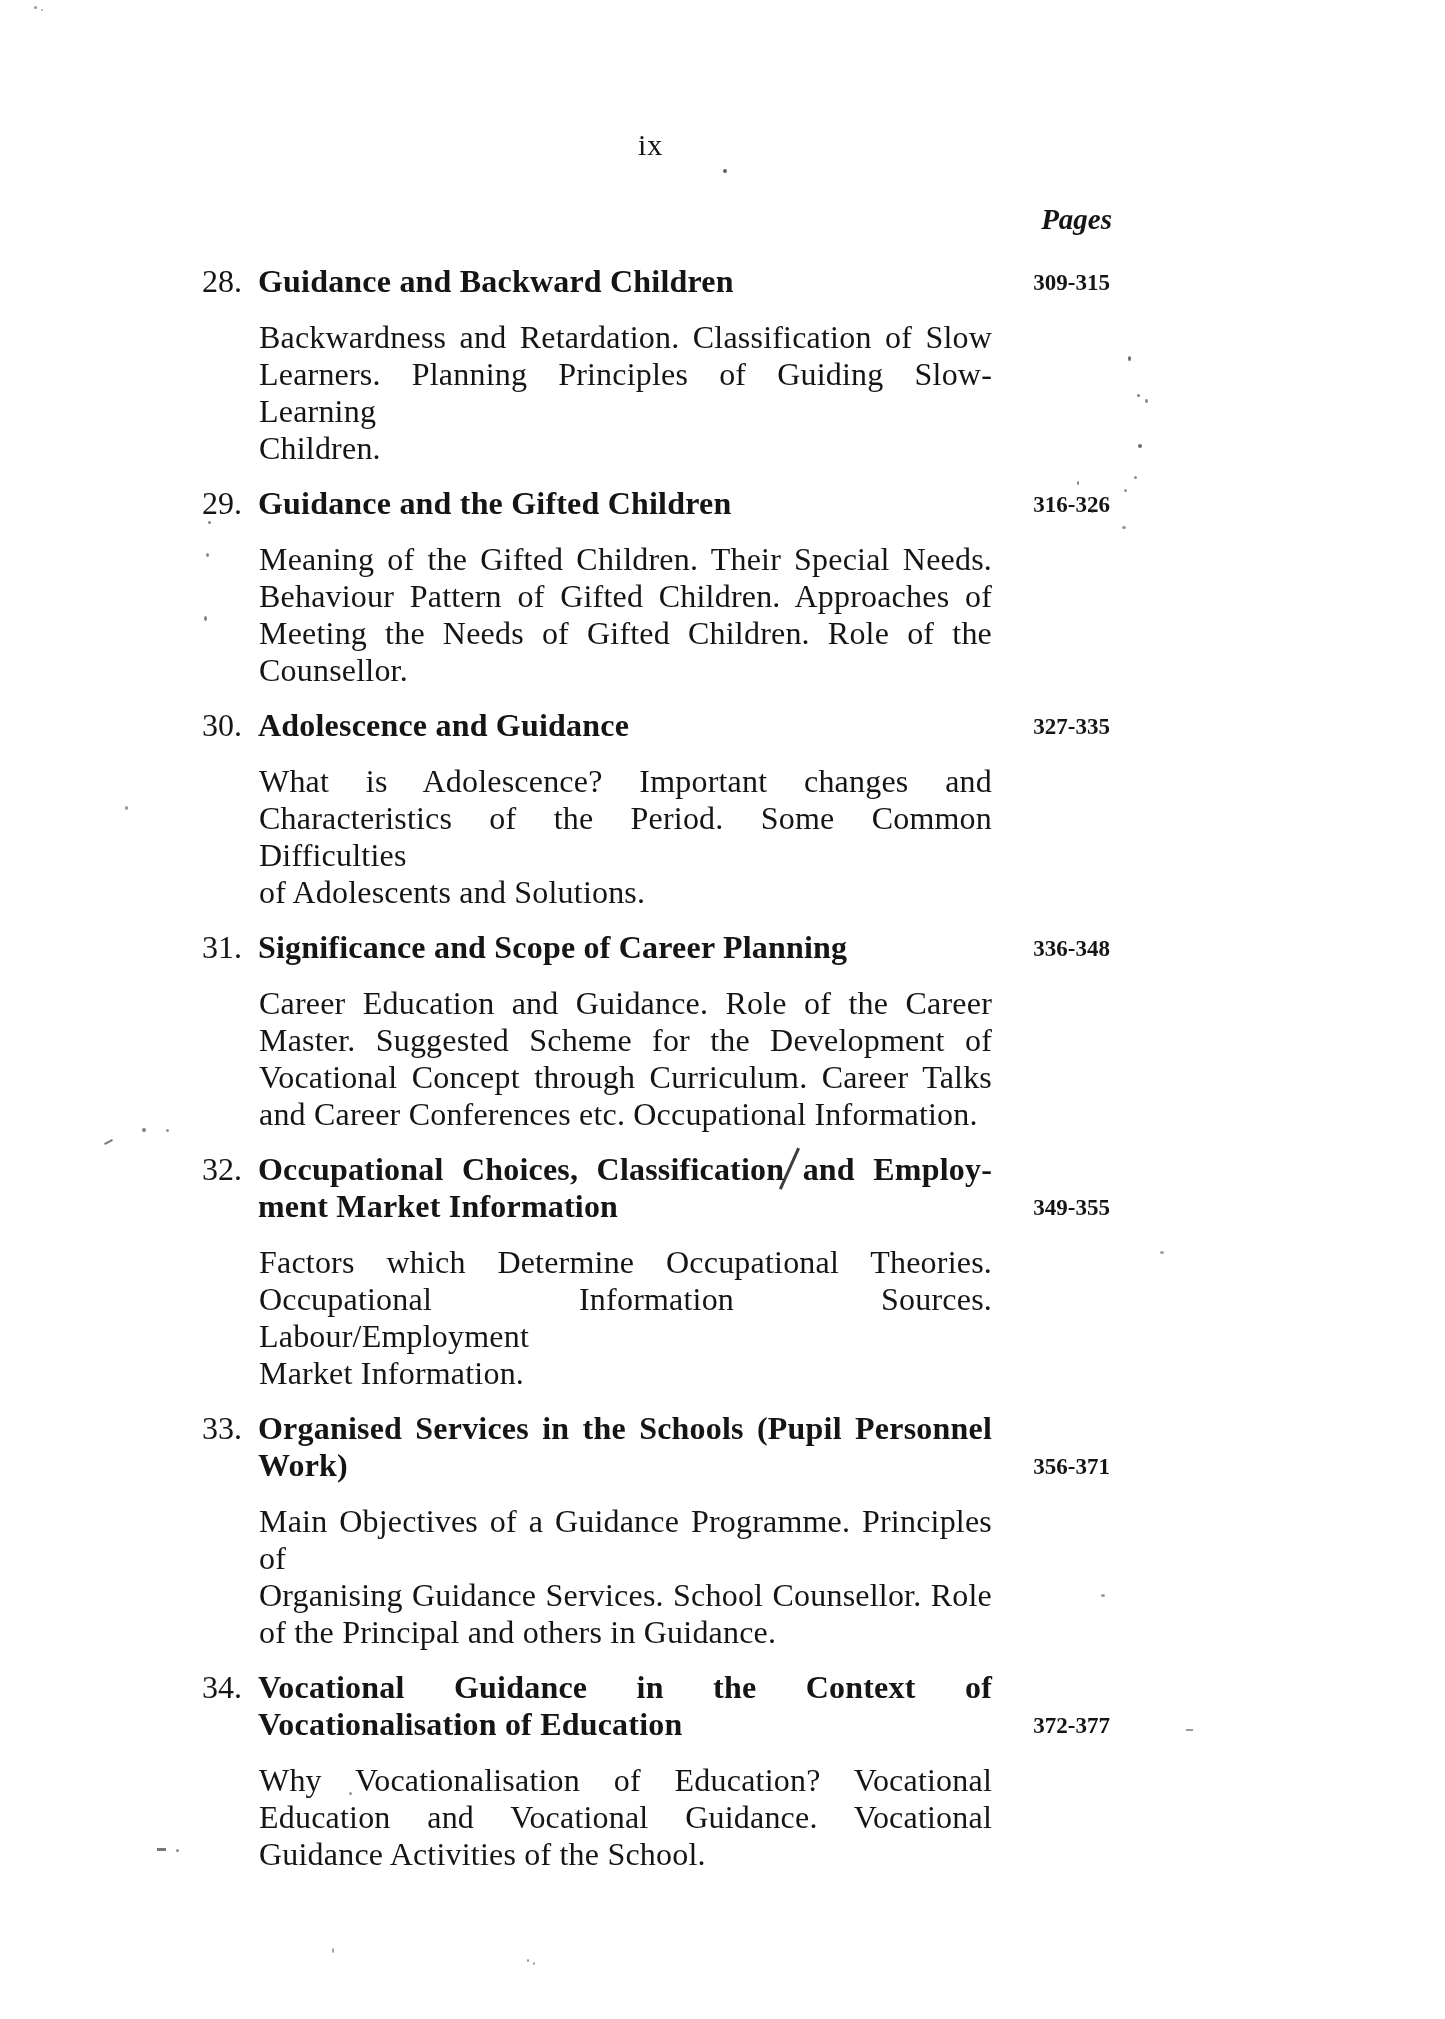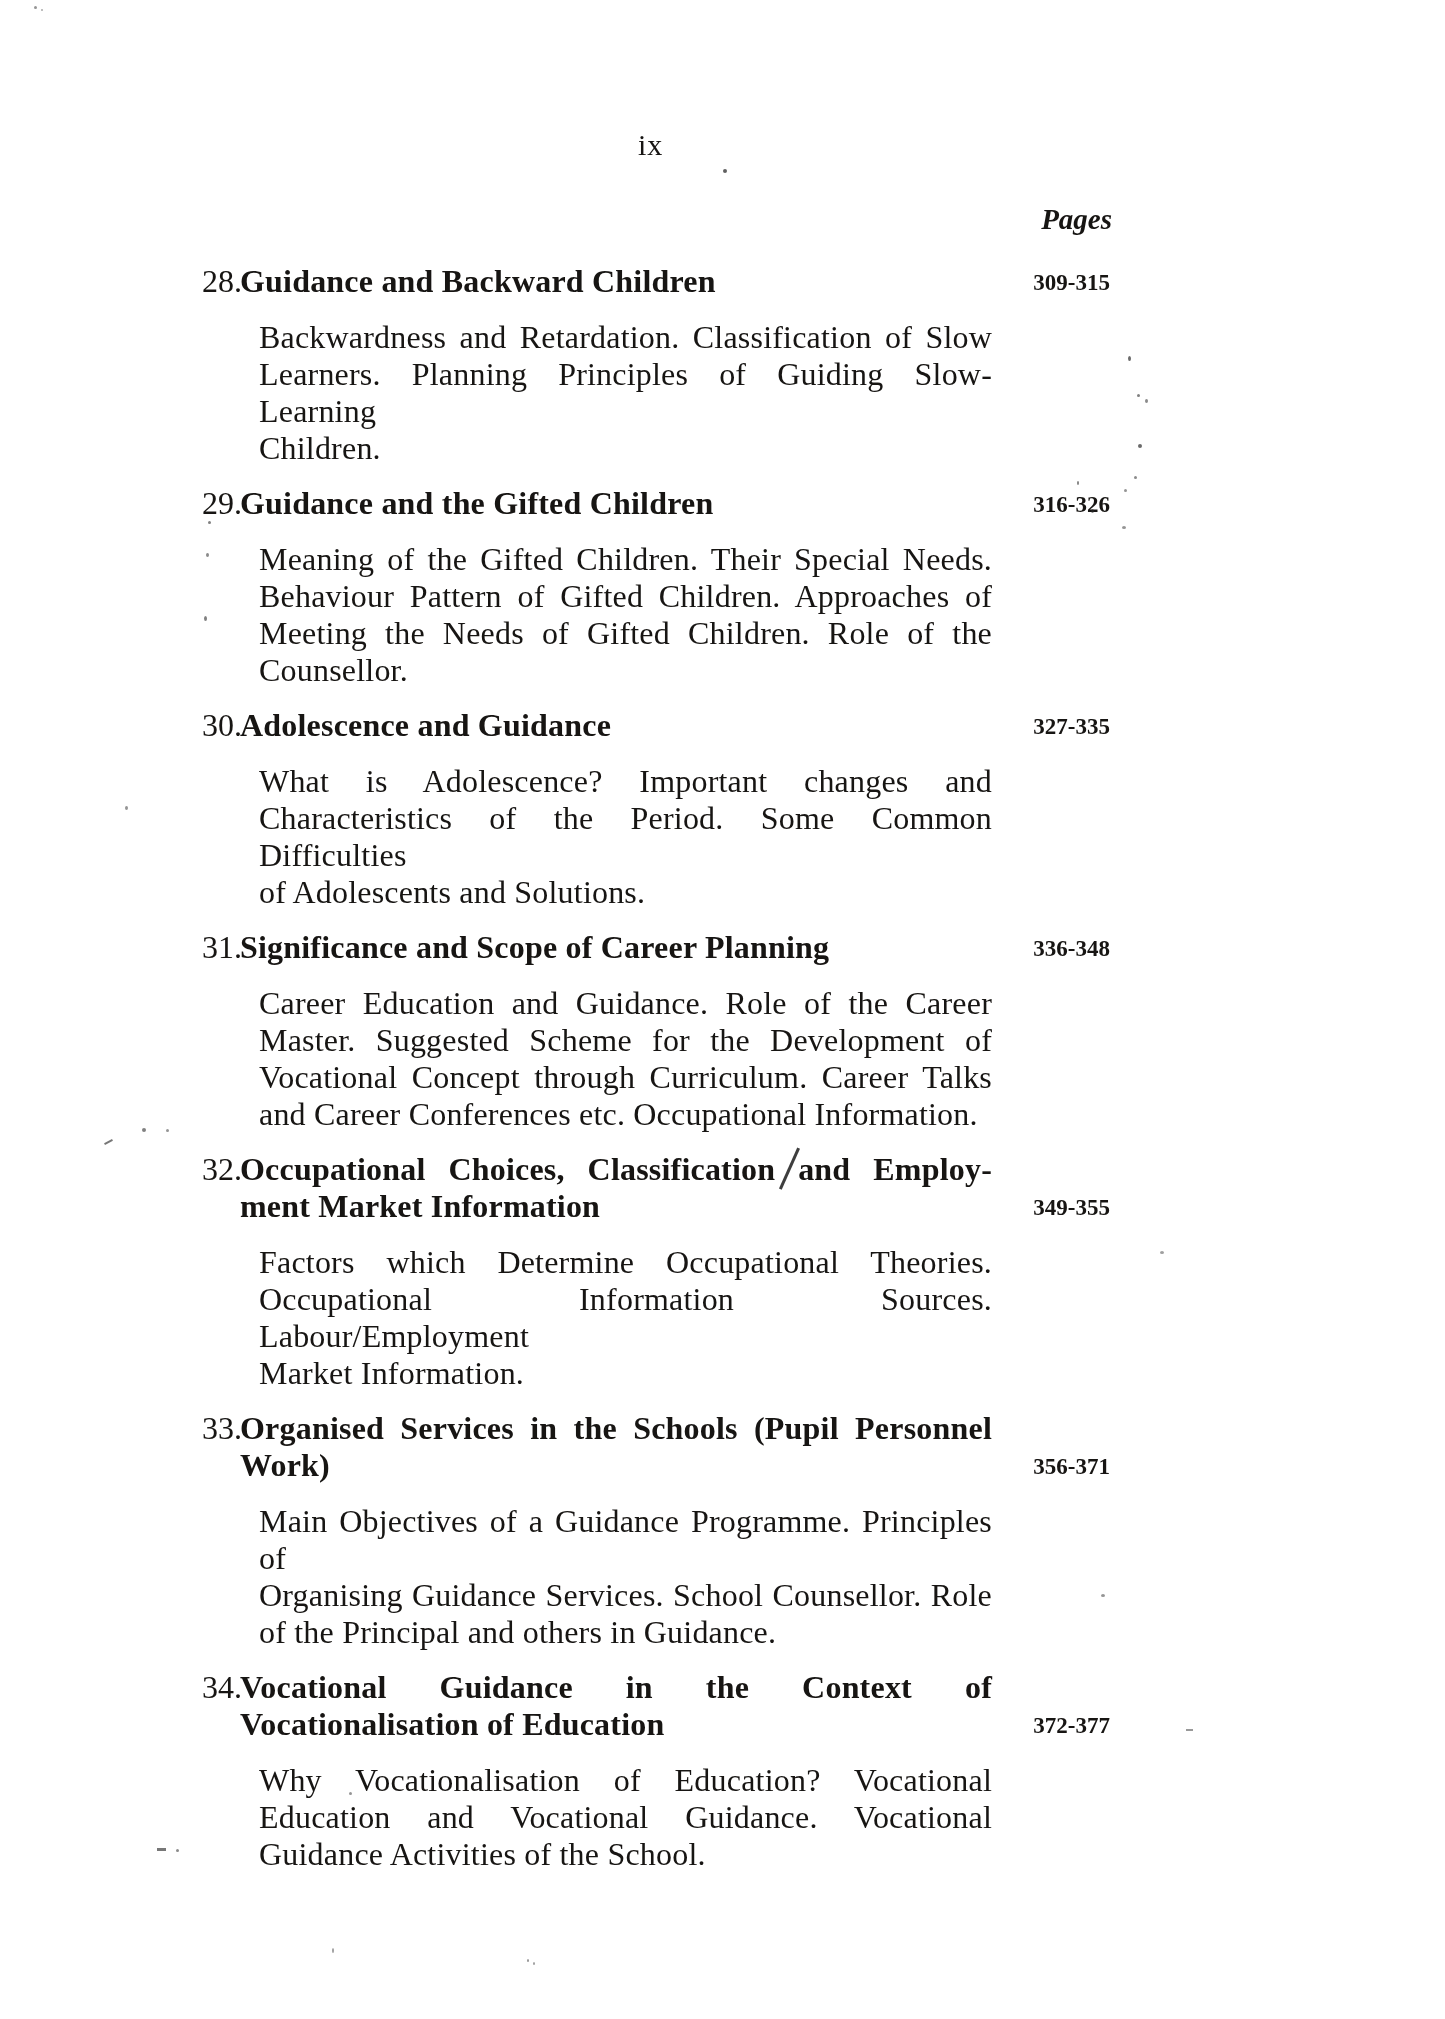--- a/index.html
+++ b/index.html
@@ -41,21 +41,21 @@
   .num {
     position: absolute;
     left: 0;
     top: 0;
     font-weight: 400;
     font-size: 32px;
     line-height: 37px;
     text-align: right;
   }
   .title {
-    margin-left: 38px;
+    margin-left: 56px;
     margin-right: 118px;
     font-weight: 700;
     font-size: 32px;
     line-height: 37px;
     letter-spacing: 0.2px;
   }
   .pages {
     position: absolute;
     right: 0;
     font-weight: 700;

